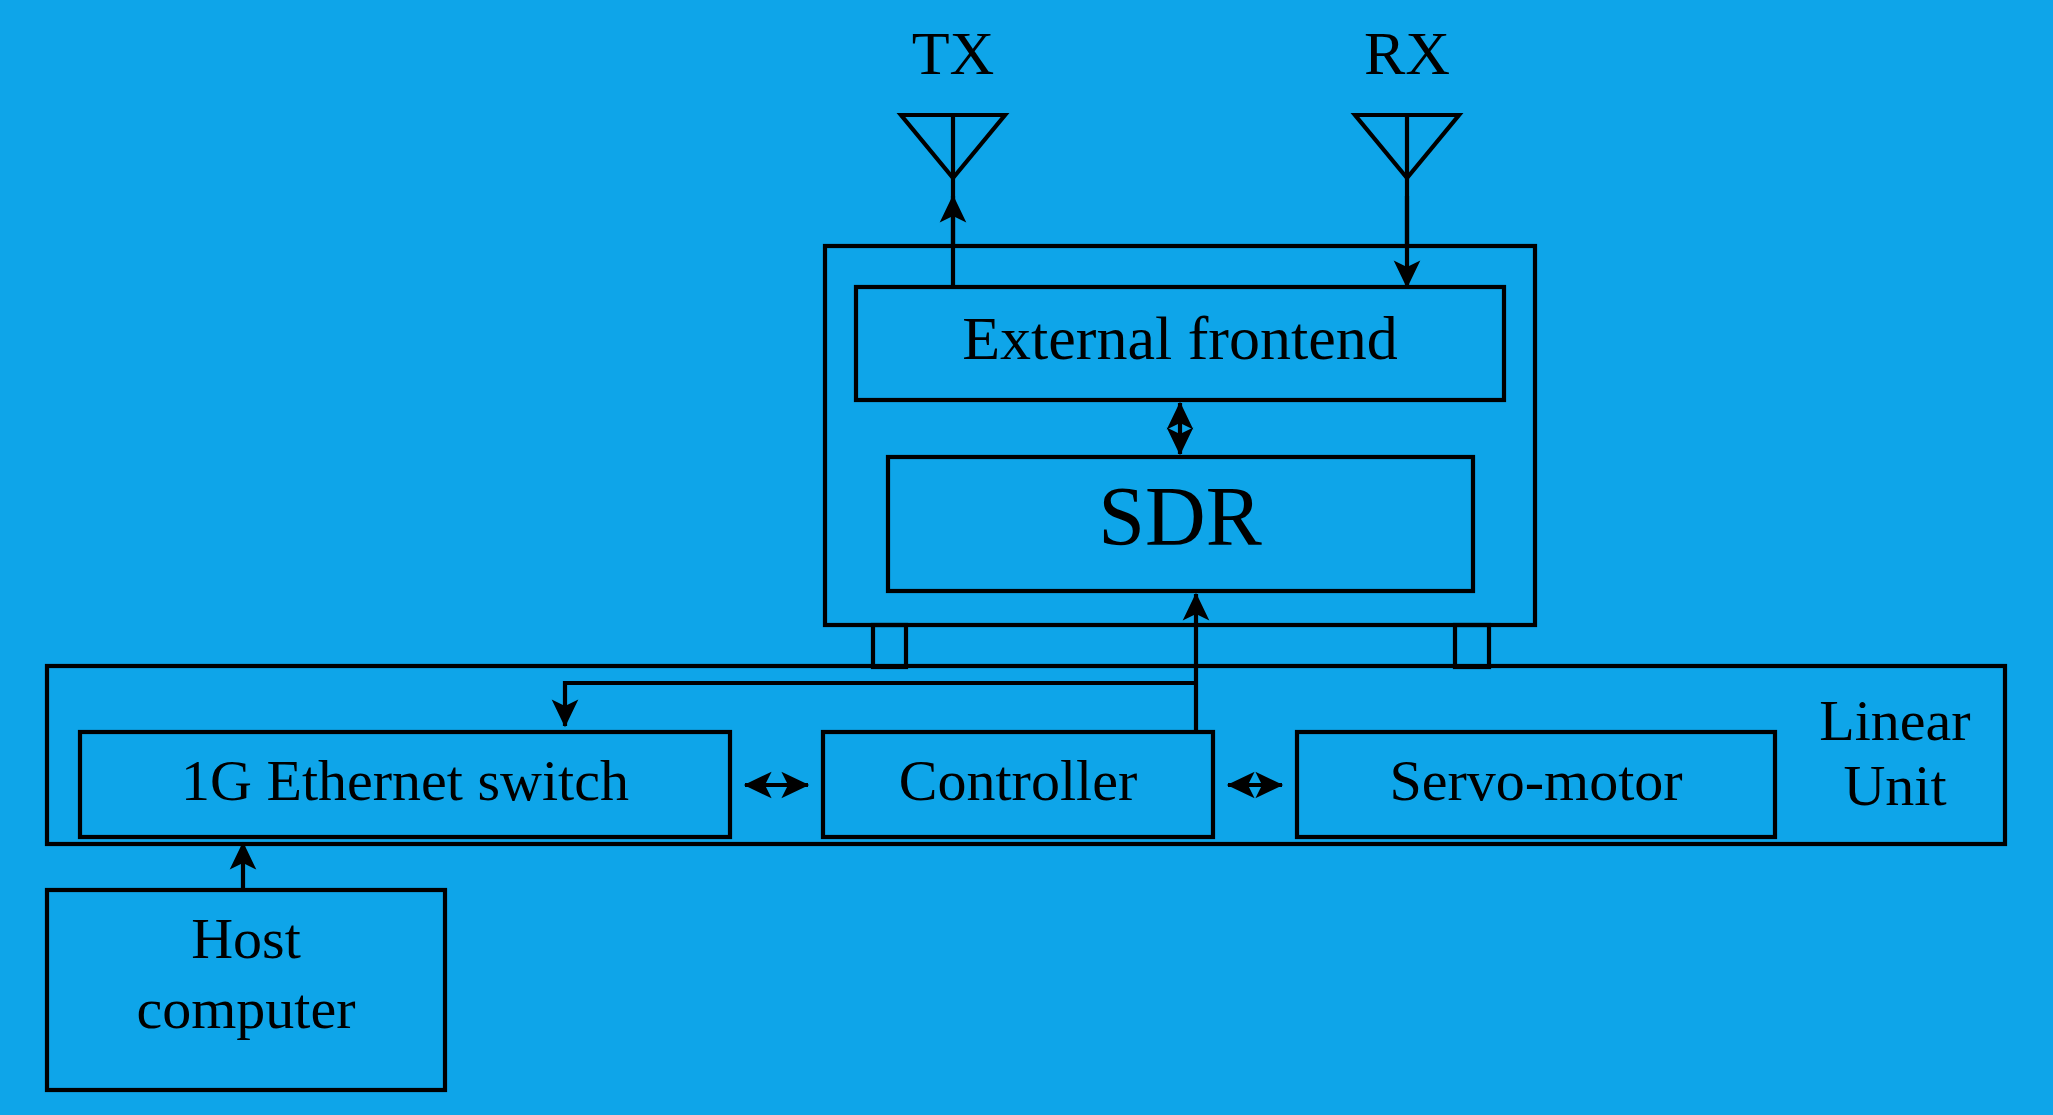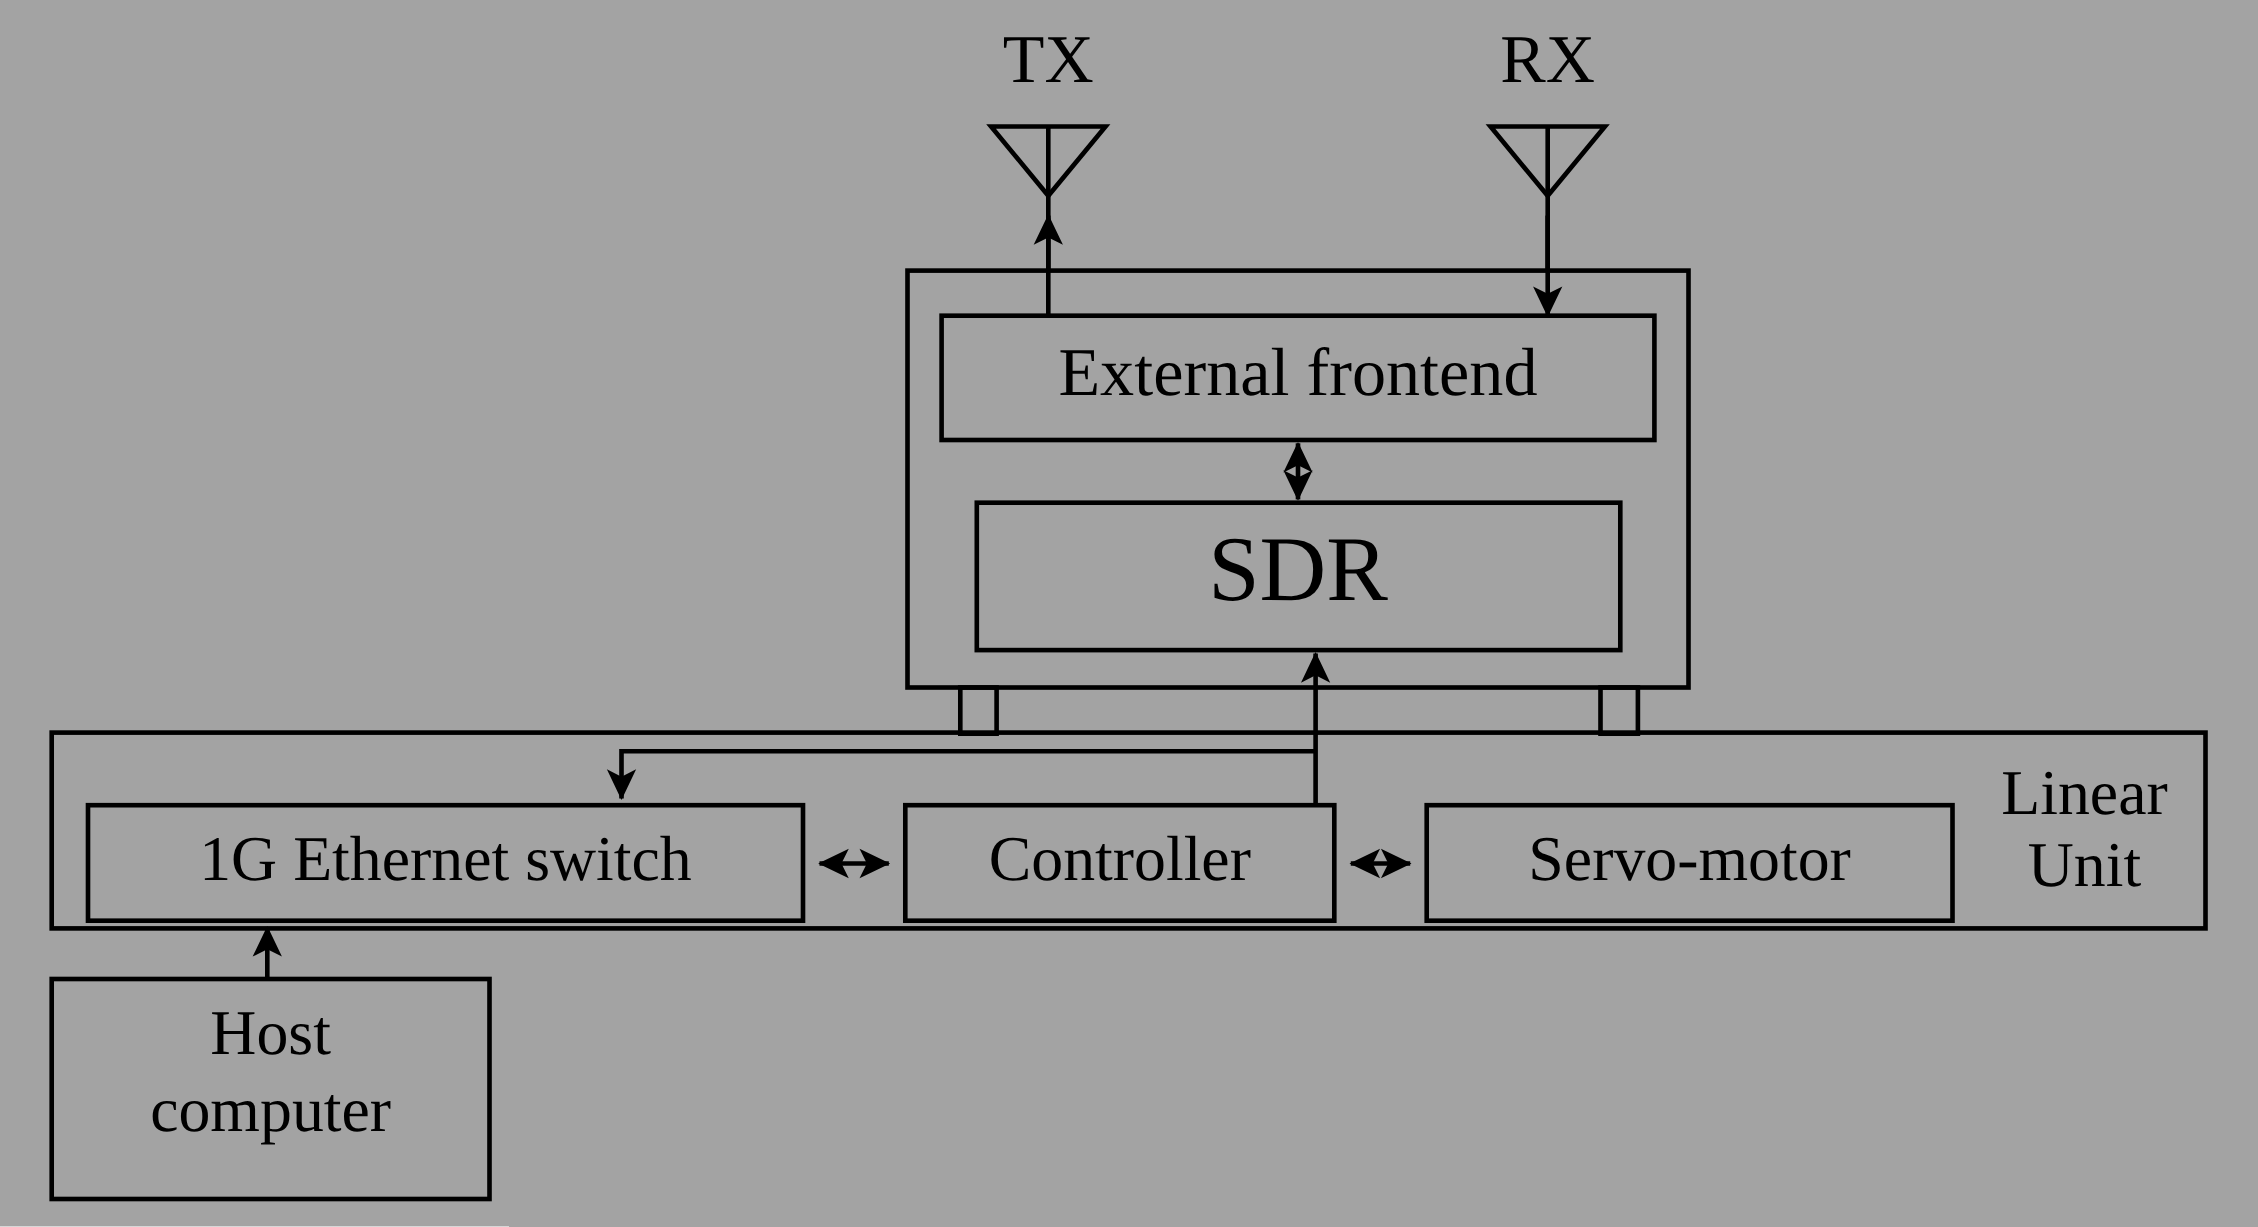--- a/index.html
+++ b/index.html
@@ -4,21 +4,21 @@
 <style>
   html, body {
     margin: 0;
     padding: 0;
     background: #ffffff;
   }
   #stage {
     position: relative;
     width: 2053px;
     height: 1115px;
-    background: #a3a3a3;
+    background: #0ea5e9;
     overflow: hidden;
     font-family: "Liberation Serif", "DejaVu Serif", serif;
   }
   svg#diagram {
     position: absolute;
     left: 0;
     top: 0;
     width: 2053px;
     height: 1115px;
   }

